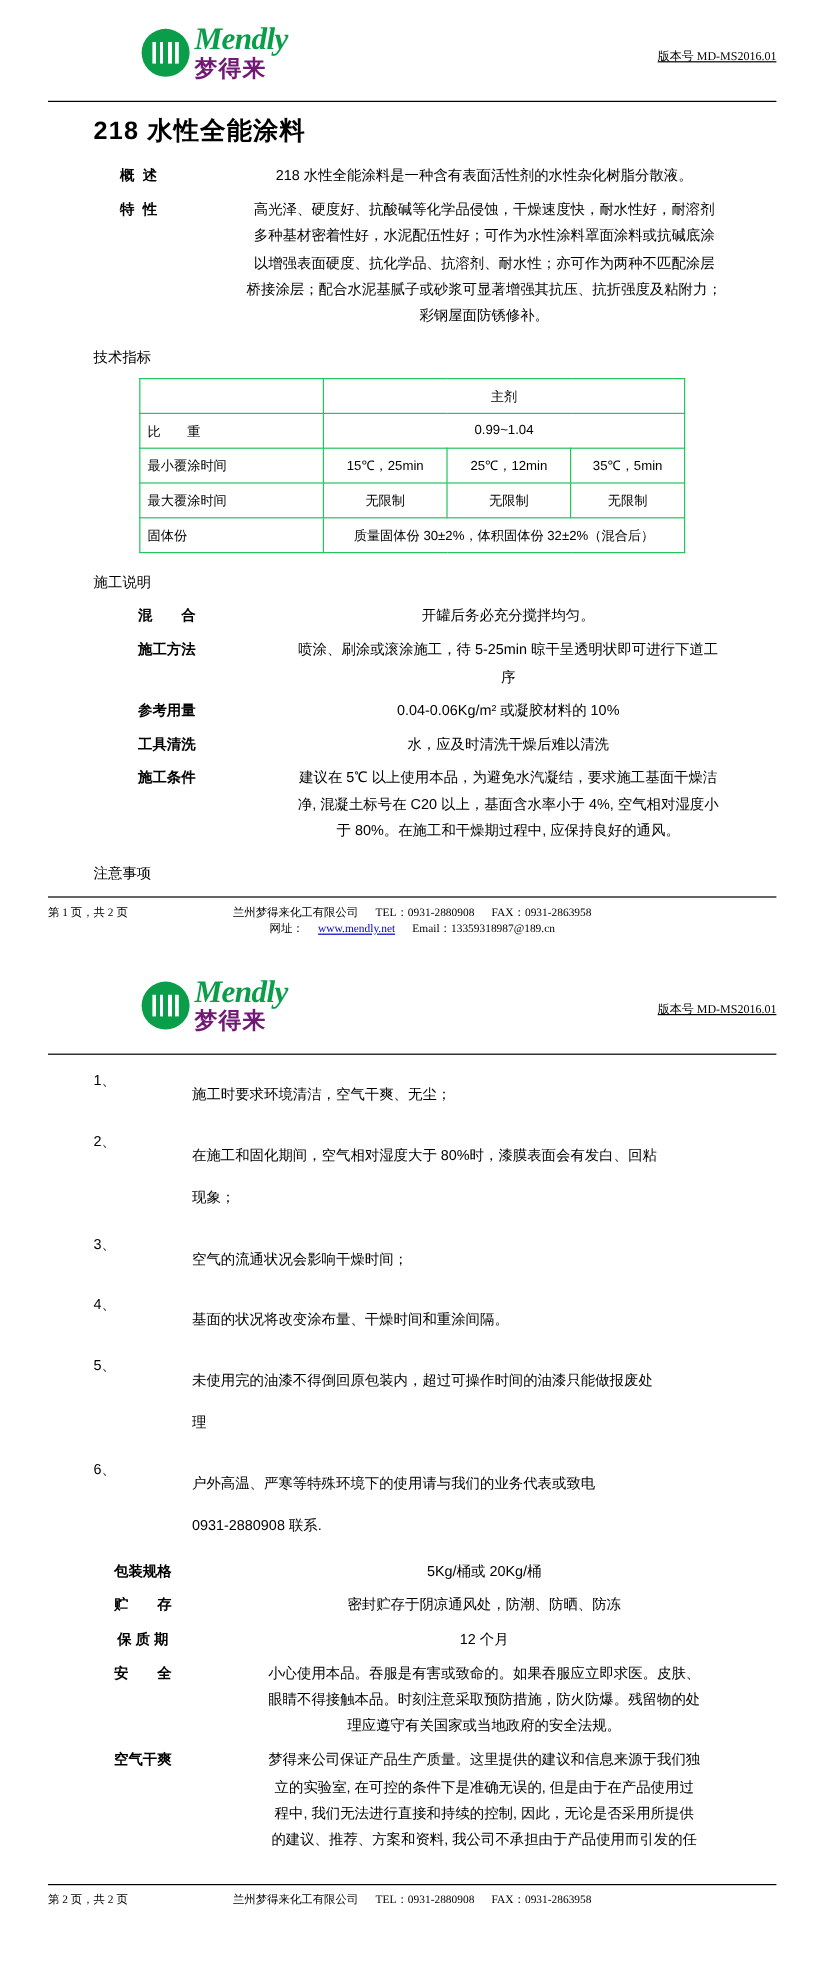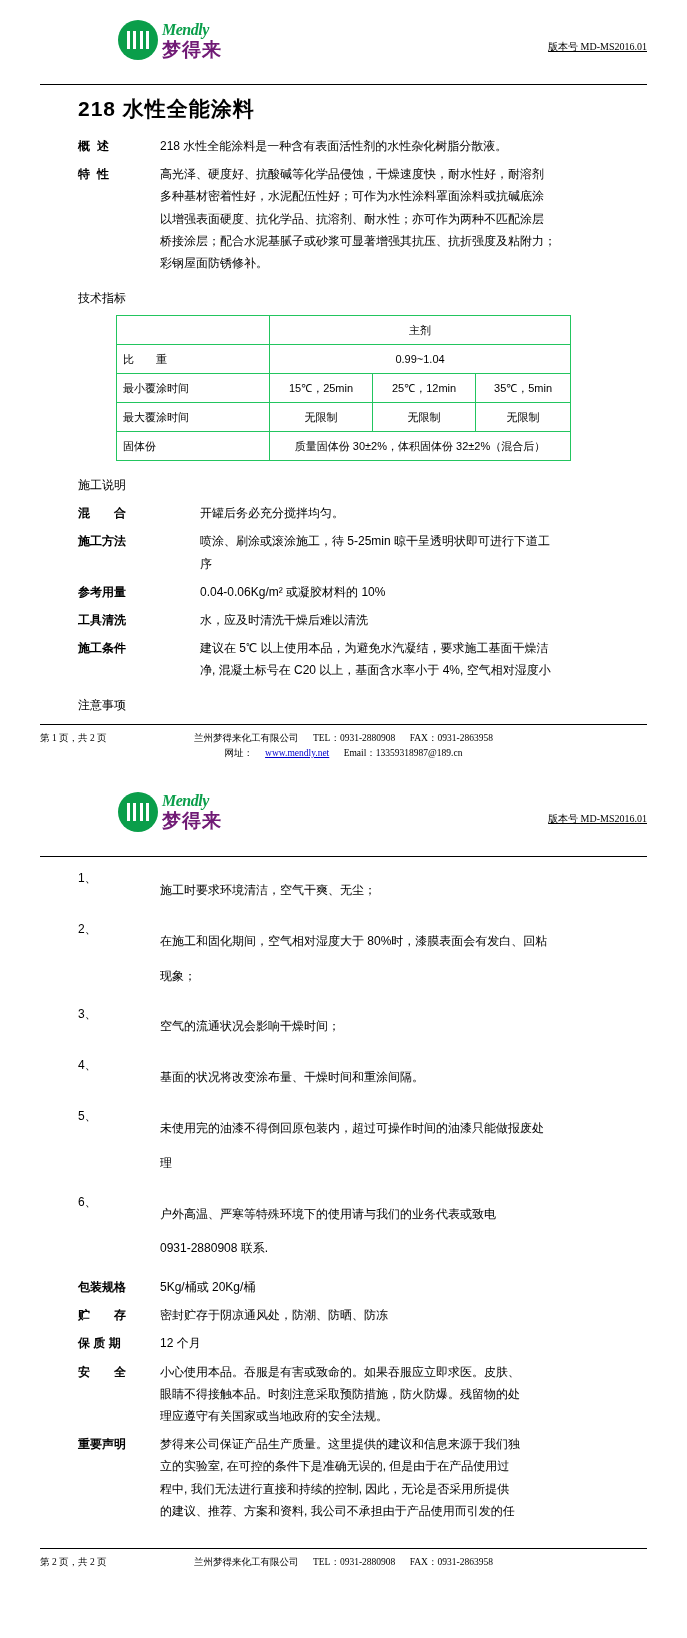--- a/index.html
+++ b/index.html
@@ -58,21 +58,21 @@
         transparent 16px, transparent 19px,
         #ffffff 19px, #ffffff 22px);
   }
   .logo-text {
     display: flex;
     flex-direction: column;
     line-height: 1;
   }
   .logo-en {
     font-family: "Liberation Serif", serif;
-    font-size: 16px;
+    font-size: 26px;
     font-weight: bold;
     font-style: italic;
     color: #0a9e4a;
     letter-spacing: -0.5px;
   }
   .logo-cn {
     font-size: 19px;
     font-weight: bold;
     color: #701a75;
     letter-spacing: 1px;
@@ -105,20 +105,21 @@
     margin: 4px 0 12px 38px;
     letter-spacing: 1px;
   }
 
   
   .row {
     display: flex;
     margin: 0 0 6px 0;
     font-size: 12px;
     line-height: 1.85;
+    text-align: center;
   }
   .row .lbl {
     font-weight: bold;
     flex: 0 0 auto;
     padding-left: 38px;
     box-sizing: border-box;
   }
   .lbl-w1 { width: 120px; }
   .lbl-w2 { width: 160px; }
   .row .val {
@@ -293,20 +294,21 @@
     <div class="val">
       <p>水，应及时清洗干燥后难以清洗</p>
     </div>
   </div>
 
   <div class="row">
     <div class="lbl lbl-w2">施工条件</div>
     <div class="val">
       <p>建议在 5℃ 以上使用本品，为避免水汽凝结，要求施工基面干燥洁</p>
       <p>净, 混凝土标号在 C20 以上，基面含水率小于 4%, 空气相对湿度小</p>
+      <p>于 80%。在施工和干燥期过程中, 应保持良好的通风。</p>
     </div>
   </div>
 
   <div class="section-head">注意事项</div>
 
   <hr class="rule-thin">
 
   <div class="footer">
     <div class="pageno">第 1 页，共 2 页</div>
     <div class="center-block">
@@ -407,21 +409,21 @@
   <div class="row">
     <div class="lbl lbl-w1">安　　全</div>
     <div class="val">
       <p>小心使用本品。吞服是有害或致命的。如果吞服应立即求医。皮肤、</p>
       <p>眼睛不得接触本品。时刻注意采取预防措施，防火防爆。残留物的处</p>
       <p>理应遵守有关国家或当地政府的安全法规。</p>
     </div>
   </div>
 
   <div class="row">
-    <div class="lbl lbl-w1">重要声明</div>
+    <div class="lbl lbl-w1">空气干爽</div>
     <div class="val">
       <p>梦得来公司保证产品生产质量。这里提供的建议和信息来源于我们独</p>
       <p>立的实验室, 在可控的条件下是准确无误的, 但是由于在产品使用过</p>
       <p>程中, 我们无法进行直接和持续的控制, 因此，无论是否采用所提供</p>
       <p>的建议、推荐、方案和资料, 我公司不承担由于产品使用而引发的任</p>
     </div>
   </div>
 
   <div class="gap"></div>
 

